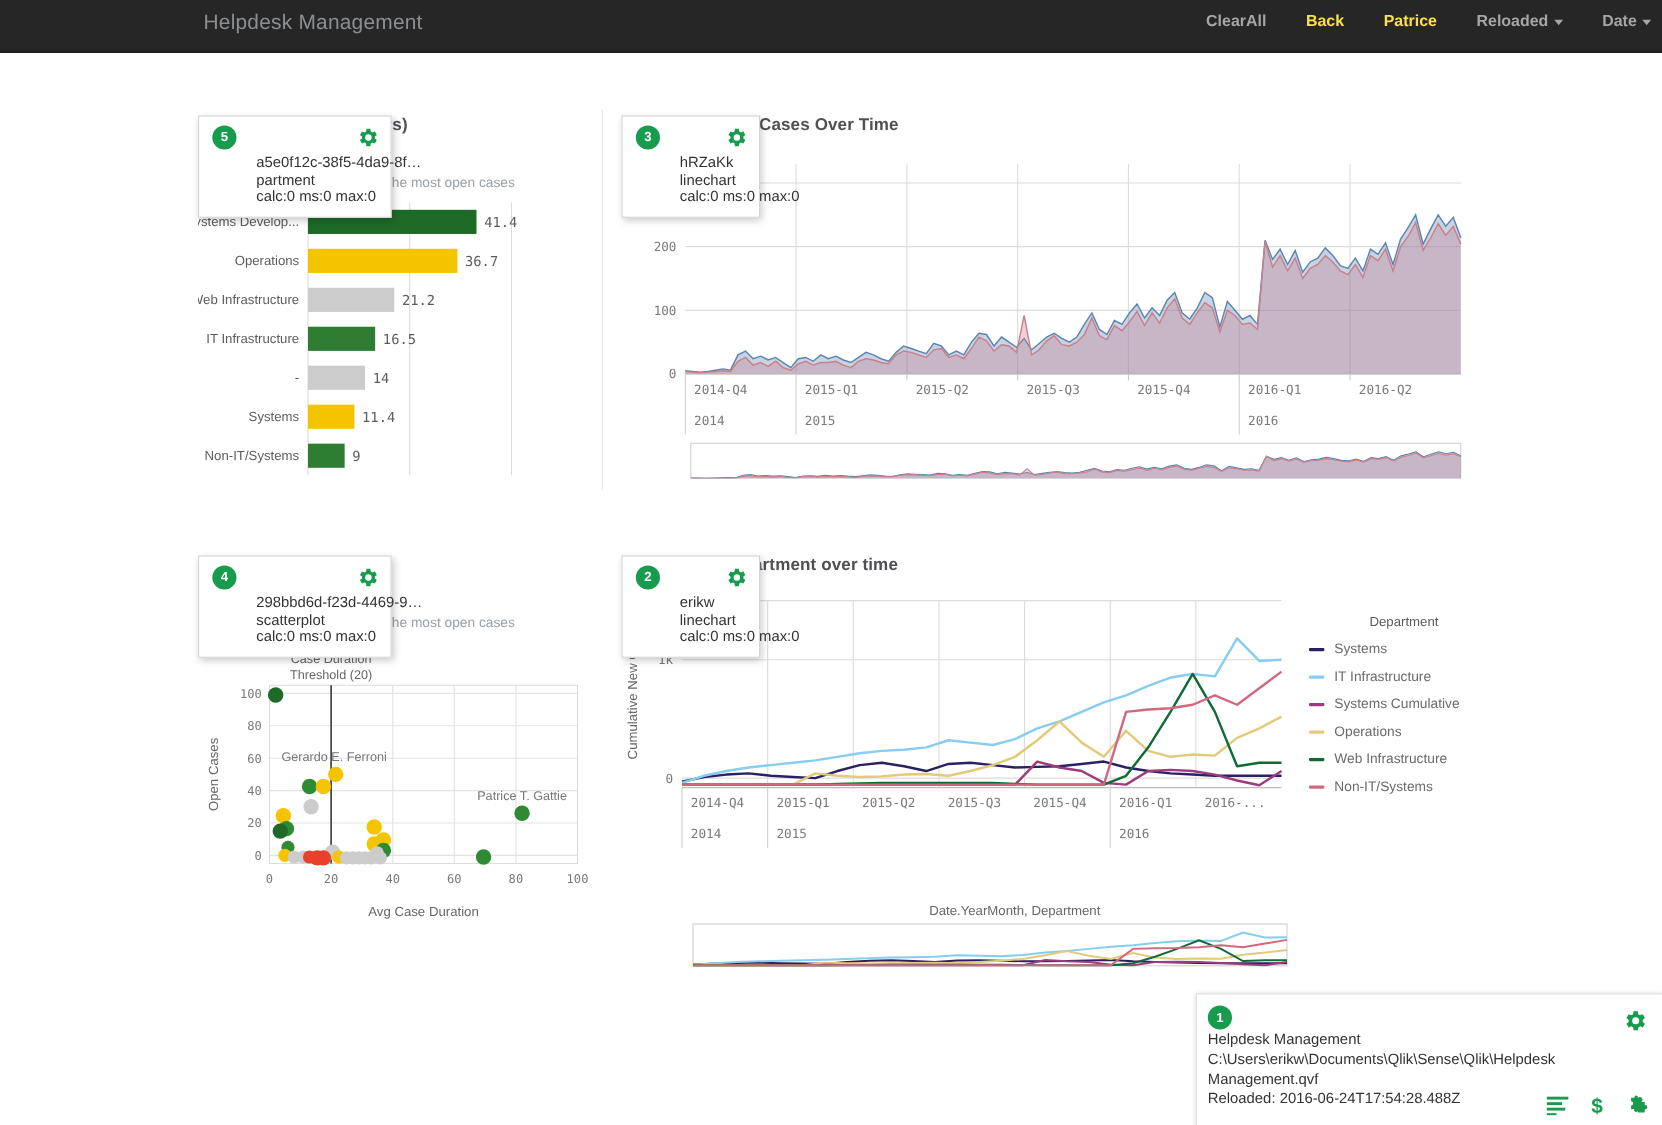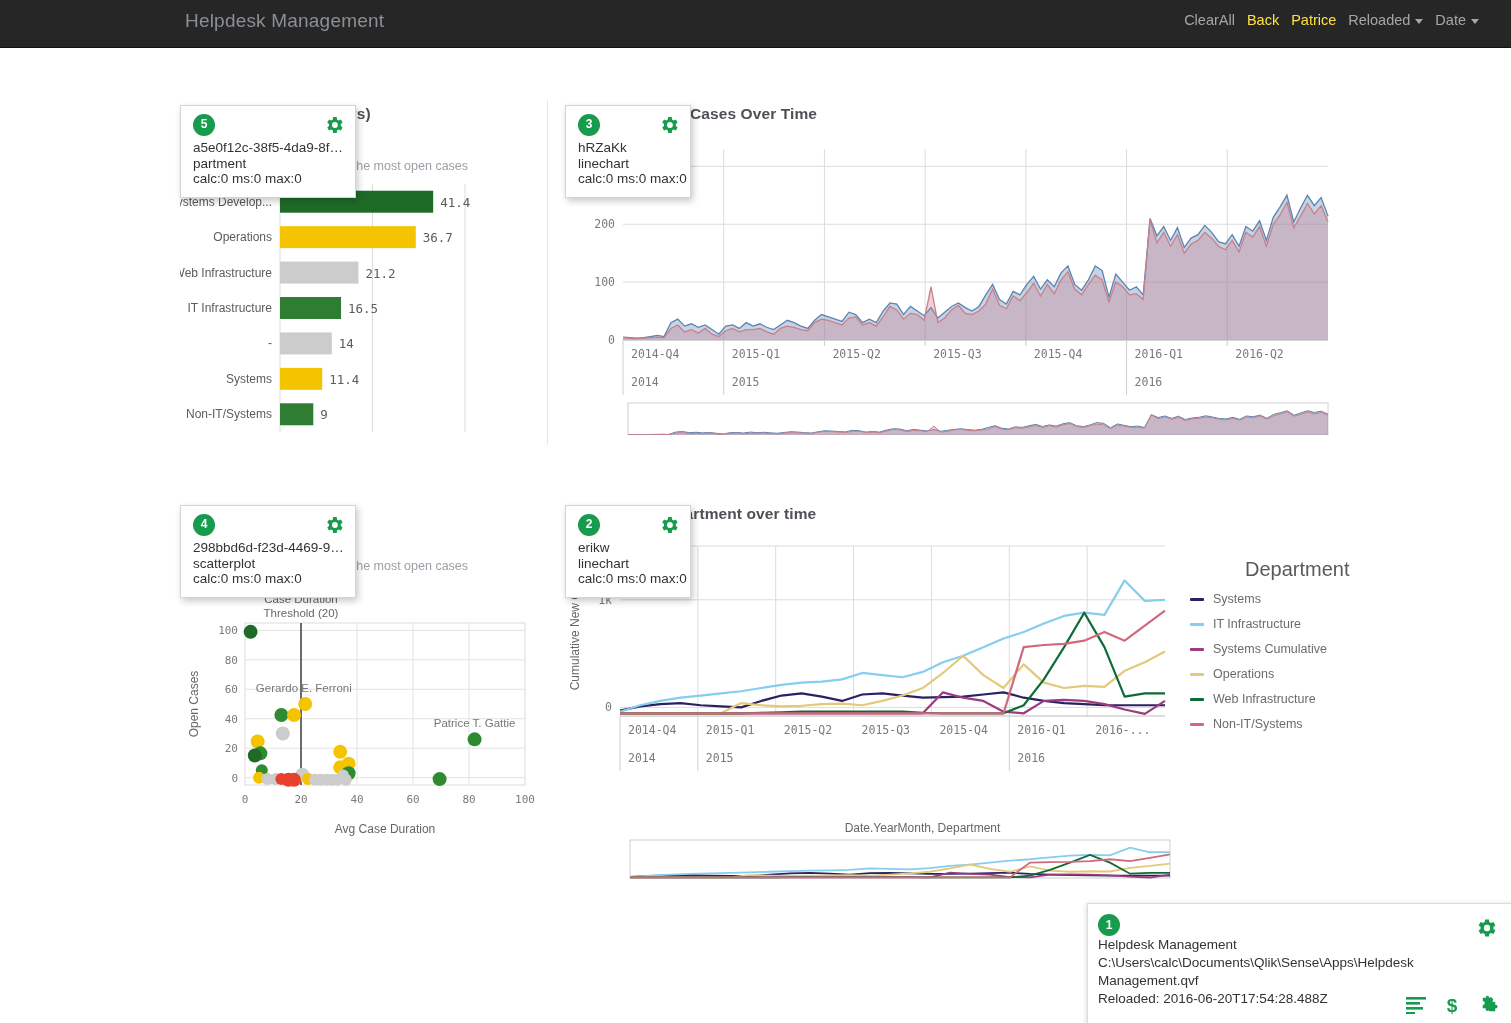--- a/index.html
+++ b/index.html
@@ -15,23 +15,24 @@
   #topnav{
     position:absolute;left:0;top:0;width:1511px;height:47px;
     background:#262626;
     border-bottom:1px solid #111;
   }
   #topnav .brand{
     position:absolute;left:185px;top:10px;
     font-size:19px;color:#8a8f94;letter-spacing:.2px;
   }
   #topnav .navitems{
-    position:absolute;right:32px;top:12px;
-    display:flex;align-items:center;gap:12px;
+    position:absolute;right:10px;top:12px;
+    display:flex;align-items:center;gap:36px;
     font-size:14.5px;
+    font-weight:bold;
   }
   #topnav .navitem{color:#a6a6a6;cursor:pointer;white-space:nowrap;}
   #topnav .navitem.disabled{color:#fde047;cursor:default;}
   .caret{
     display:inline-block;width:0;height:0;margin-left:5px;
     border-left:4px solid transparent;border-right:4px solid transparent;
     border-top:5px solid #a6a6a6;vertical-align:middle;
   }
 
   
@@ -58,24 +59,24 @@
     width:22px;height:22px;border-radius:50%;
     background:#179b4c;color:#fff;
     font-size:12px;font-weight:bold;
     display:flex;align-items:center;justify-content:center;
     margin-bottom:4px;
   }
   .gear{
     position:absolute;right:10px;top:8px;
     width:22px;height:22px;
   }
-  .info-line{display:block;}
-
-  
-  .legend-title{font-size:20px;color:#5a5a5a;}
+  .info-line{display:block;margin-left:40px;}
+
+  
+  .legend-title{font-size:12px;color:#5a5a5a;}
   .legend-row{display:flex;align-items:center;margin-top:11px;}
   .legend-swatch{width:14px;height:3px;border-radius:1px;margin-right:9px;}
   .legend-label{font-size:12.5px;color:#6b6b6b;white-space:nowrap;}
 
   
   #appcard{
     position:absolute;left:1087px;top:903px;width:424px;height:120px;
     background:#fff;border:1px solid #dcdcdc;
     box-shadow:0 1px 5px rgba(0,0,0,.18);
     z-index:60;
@@ -359,22 +360,22 @@
   <span class="info-line">calc:0 ms:0 max:0</span>
 </div>
 
 <div id="appcard">
   <div class="info-badge" style="margin:10px 0 2px 10px;">1</div>
   <svg style="position:absolute;right:14px;top:12px;width:24px;height:24px;" viewBox="0 0 24 24">
       <path fill="#179b4c" d="M19.4 13a7.6 7.6 0 0 0 0-2l2-1.6-2-3.4-2.4 1a7.5 7.5 0 0 0-1.7-1L15 3.4h-4l-.3 2.6a7.5 7.5 0 0 0-1.7 1l-2.4-1-2 3.4L6.6 11a7.6 7.6 0 0 0 0 2l-2 1.6 2 3.4 2.4-1c.5.4 1.1.8 1.7 1l.3 2.6h4l.3-2.6c.6-.2 1.2-.6 1.7-1l2.4 1 2-3.4-2-1.6zM13 15.2A3.2 3.2 0 1 1 13 8.8a3.2 3.2 0 0 1 0 6.4z"></path>
     </svg>
   <div class="txt" style="position:absolute;left:10px;top:32px;width:405px;">
     <div>Helpdesk Management</div>
-    <div>C:\Users\calc\Documents\Qlik\Sense\Apps\Helpdesk Management.qvf</div>
-    <div>Reloaded: 2016-06-20T17:54:28.488Z</div>
+    <div>C:\Users\erikw\Documents\Qlik\Sense\Qlik\Helpdesk Management.qvf</div>
+    <div>Reloaded: 2016-06-24T17:54:28.488Z</div>
   </div>
   <div class="icons-row">
     <svg width="20" height="18" viewBox="0 0 20 18">
       <rect x="0" y="1" width="20" height="2.6" fill="#179b4c"></rect>
       <rect x="0" y="6" width="14" height="2.6" fill="#179b4c"></rect>
       <rect x="0" y="11" width="17" height="2.6" fill="#179b4c"></rect>
       <rect x="0" y="16" width="9" height="2" fill="#179b4c"></rect>
     </svg>
     <svg width="16" height="22" viewBox="0 0 16 22">
       <text x="8" y="18" font-size="19" font-family="Liberation Sans, sans-serif" font-weight="bold" fill="#179b4c" text-anchor="middle">$</text>

